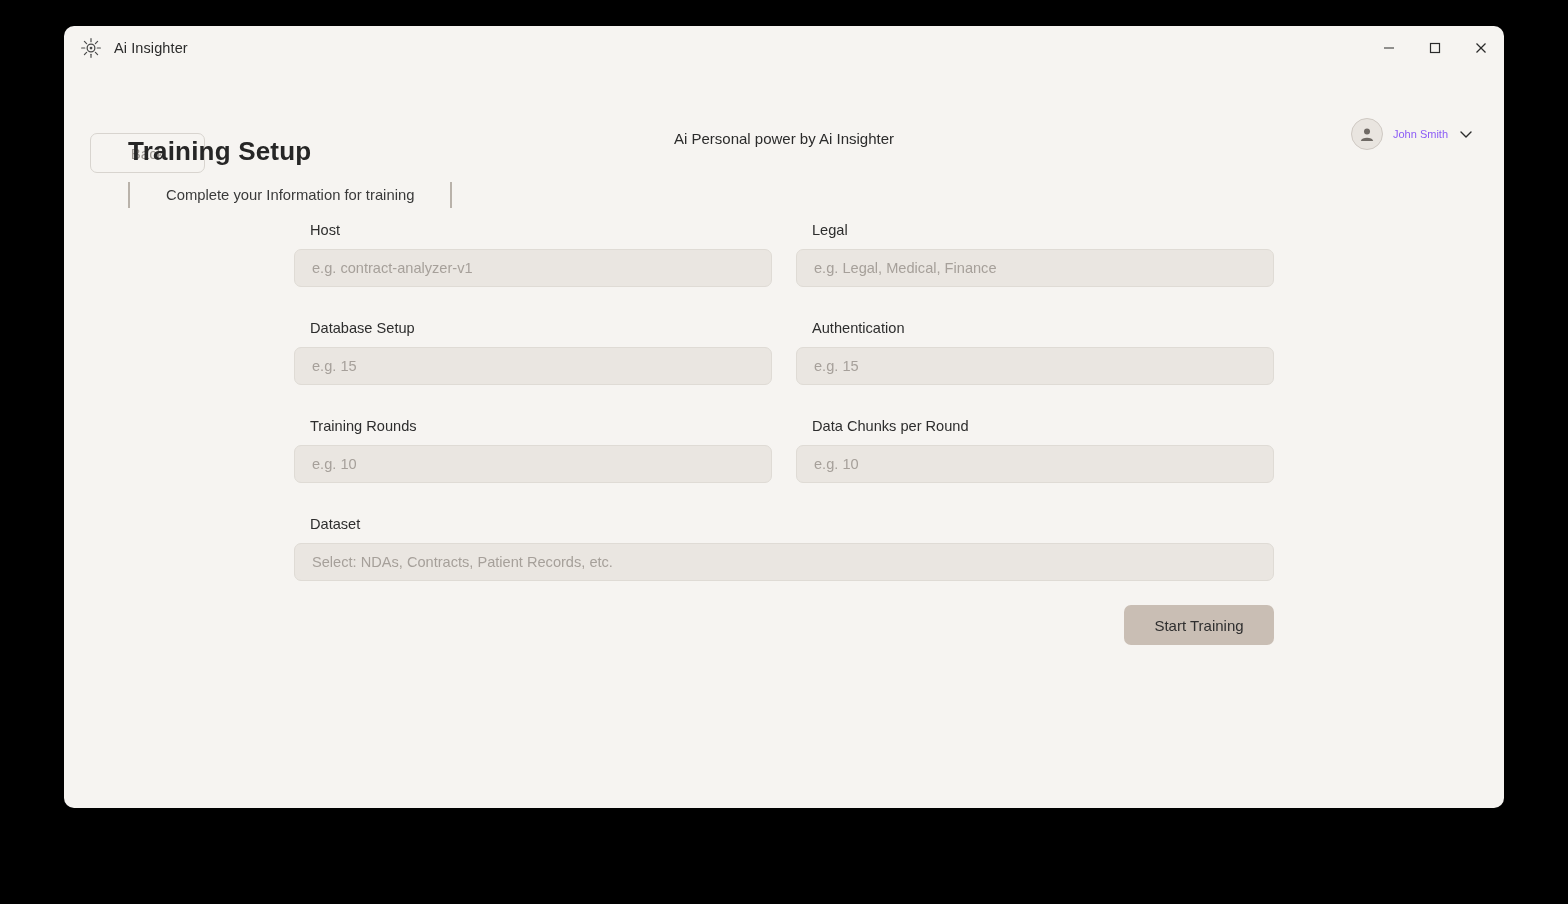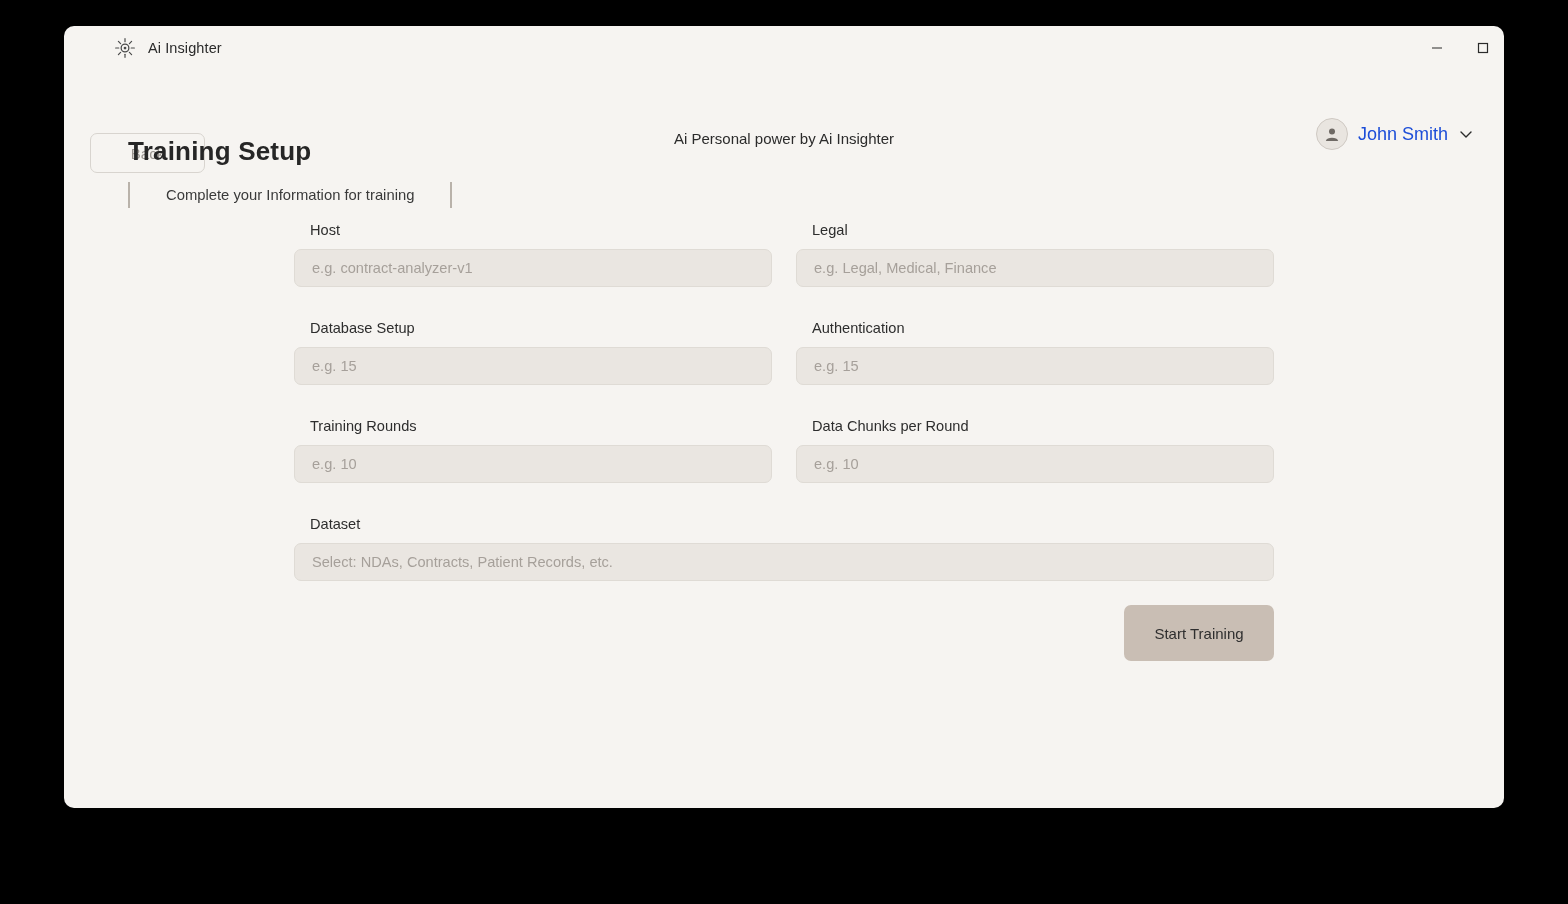--- a/index.html
+++ b/index.html
@@ -24,22 +24,21 @@
     overflow: hidden;
   }
 
   
   .titlebar {
     position: relative;
     height: 44px;
     width: 100%;
     display: flex;
     align-items: center;
-    padding-left: 2px;
-    margin-left: 48px;
+    padding-left: 16px;
   }
   .app-logo {
     width: 22px;
     height: 22px;
     margin-right: 12px;
     flex: 0 0 auto;
     display: block;
   }
   .app-title {
     font-size: 14.5px;
@@ -108,22 +107,22 @@
     width: 32px;
     height: 32px;
     border-radius: 50%;
     border: 1px solid #cfc9c3;
     background: #e9e5e0;
     display: flex;
     align-items: center;
     justify-content: center;
   }
   .user-name {
-    font-size: 18px;
-    color: #1d4ed8;
+    font-size: 11px;
+    color: #8b5cf6;
   }
   .chev {
     display: block;
   }
 
   
   .page-title {
     position: absolute;
     left: 64px;
     top: 110px;
@@ -188,21 +187,21 @@
   .full-field { margin-top: 33px; }
   .full-field .field-input { width: 980px; }
 
   .actions {
     margin-top: 24px;
     display: flex;
     justify-content: flex-end;
   }
   .start-btn {
     width: 150px;
-    height: 56px;
+    height: 40px;
     border: none;
     border-radius: 7px;
     background: #c9beb4;
     color: #2f2f2f;
     font-size: 15px;
     font-family: "Liberation Sans", sans-serif;
     cursor: pointer;
   }
 </style>
 </head>

